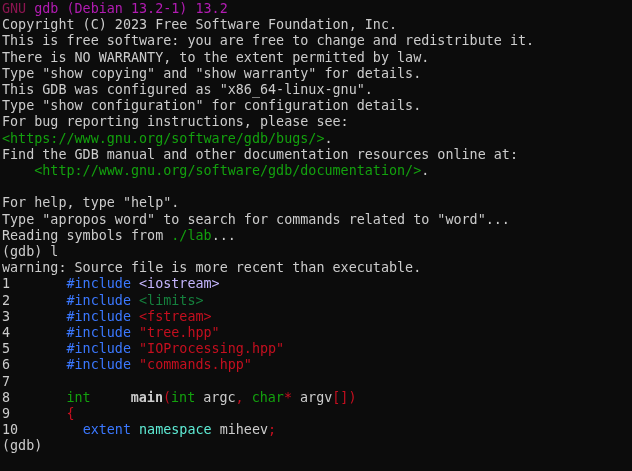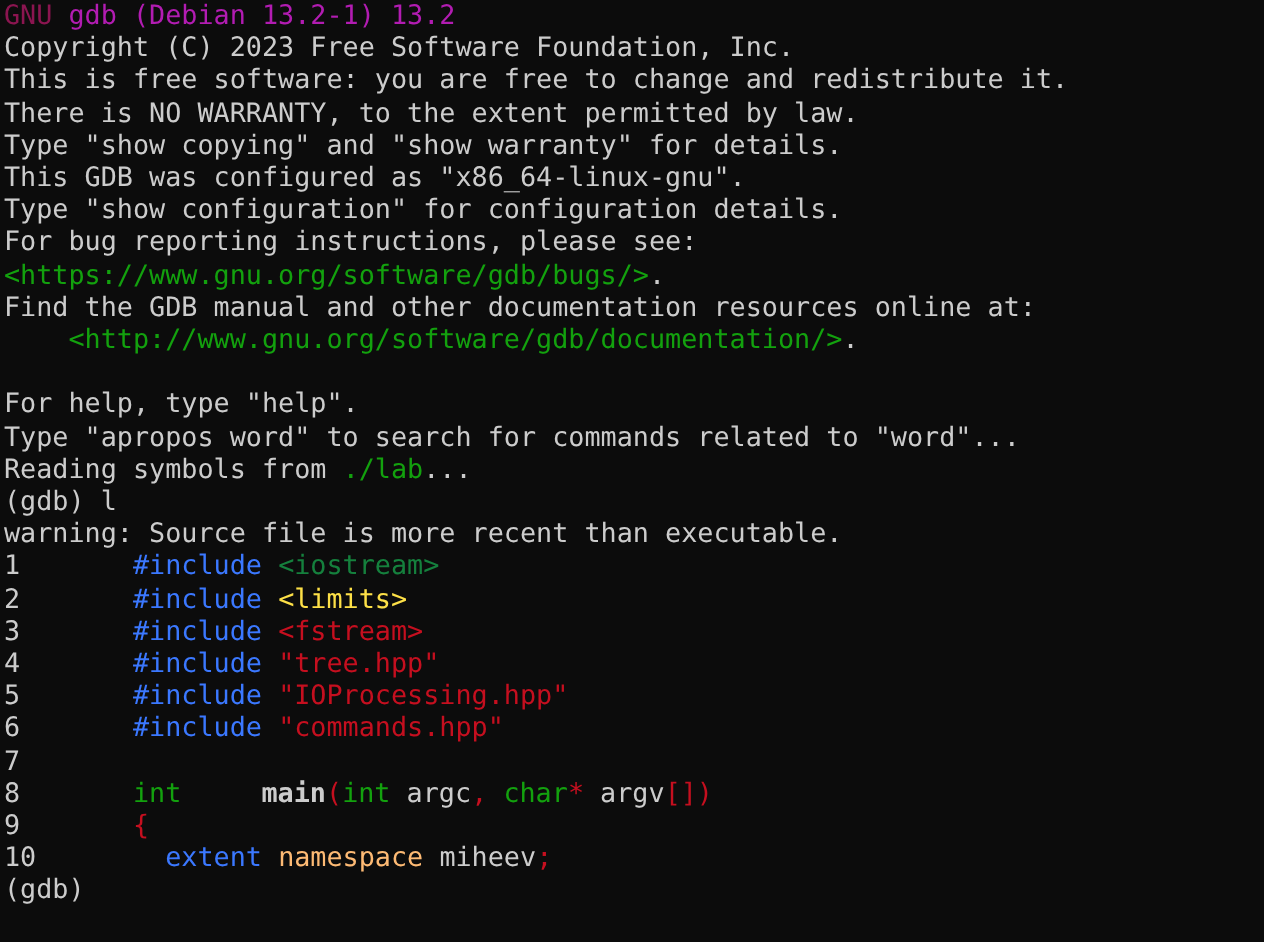--- a/index.html
+++ b/index.html
@@ -43,25 +43,25 @@
       <div class="term-line"><span style="color: rgb(204, 204, 204);">For bug reporting instructions, please see:</span></div>
       <div class="term-line"><span style="color: rgb(19, 161, 14);">&lt;https://www.gnu.org/software/gdb/bugs/&gt;</span><span style="color: rgb(204, 204, 204);">.</span></div>
       <div class="term-line"><span style="color: rgb(204, 204, 204);">Find the GDB manual and other documentation resources online at:</span></div>
       <div class="term-line"><span style="color: rgb(204, 204, 204);">    </span><span style="color: rgb(19, 161, 14);">&lt;http://www.gnu.org/software/gdb/documentation/&gt;</span><span style="color: rgb(204, 204, 204);">.</span></div>
       <div class="term-line"></div>
       <div class="term-line"><span style="color: rgb(204, 204, 204);">For help, type "help".</span></div>
       <div class="term-line"><span style="color: rgb(204, 204, 204);">Type "apropos word" to search for commands related to "word"...</span></div>
       <div class="term-line"><span style="color: rgb(204, 204, 204);">Reading symbols from </span><span style="color: rgb(19, 161, 14);">./lab</span><span style="color: rgb(204, 204, 204);">...</span></div>
       <div class="term-line"><span style="color: rgb(204, 204, 204);">(gdb) l</span></div>
       <div class="term-line"><span style="color: rgb(204, 204, 204);">warning: Source file is more recent than executable.</span></div>
-      <div class="term-line"><span style="color: rgb(204, 204, 204);">1       </span><span style="color: rgb(59, 120, 255);">#include</span><span style="color: rgb(204, 204, 204);"> </span><span style="color: #15803d;">&lt;iostream&gt;</span></div>
-      <div class="term-line"><span style="color: rgb(204, 204, 204);">2       </span><span style="color: rgb(59, 120, 255);">#include</span><span style="color: rgb(204, 204, 204);"> </span><span style="color: #fde047;">&lt;limits&gt;</span></div>
+      <div class="term-line"><span style="color: rgb(204, 204, 204);">1       </span><span style="color: rgb(59, 120, 255);">#include</span><span style="color: rgb(204, 204, 204);"> </span><span style="color: #c4b5fd;">&lt;iostream&gt;</span></div>
+      <div class="term-line"><span style="color: rgb(204, 204, 204);">2       </span><span style="color: rgb(59, 120, 255);">#include</span><span style="color: rgb(204, 204, 204);"> </span><span style="color: #15803d;">&lt;limits&gt;</span></div>
       <div class="term-line"><span style="color: rgb(204, 204, 204);">3       </span><span style="color: rgb(59, 120, 255);">#include</span><span style="color: rgb(204, 204, 204);"> </span><span style="color: rgb(197, 15, 31);">&lt;fstream&gt;</span></div>
       <div class="term-line"><span style="color: rgb(204, 204, 204);">4       </span><span style="color: rgb(59, 120, 255);">#include</span><span style="color: rgb(204, 204, 204);"> </span><span style="color: rgb(197, 15, 31);">"tree.hpp"</span></div>
       <div class="term-line"><span style="color: rgb(204, 204, 204);">5       </span><span style="color: rgb(59, 120, 255);">#include</span><span style="color: rgb(204, 204, 204);"> </span><span style="color: rgb(197, 15, 31);">"IOProcessing.hpp"</span></div>
       <div class="term-line"><span style="color: rgb(204, 204, 204);">6       </span><span style="color: rgb(59, 120, 255);">#include</span><span style="color: rgb(204, 204, 204);"> </span><span style="color: rgb(197, 15, 31);">"commands.hpp"</span></div>
       <div class="term-line"><span style="color: rgb(204, 204, 204);">7</span></div>
       <div class="term-line"><span style="color: rgb(204, 204, 204);">8       </span><span style="color: rgb(19, 161, 14);">int</span><span style="color: rgb(204, 204, 204);"> </span><span class="bold" style="color: rgb(204, 204, 204);">main</span><span style="color: rgb(197, 15, 31);">(</span><span style="color: rgb(19, 161, 14);">int</span><span style="color: rgb(204, 204, 204);"> argc</span><span style="color: rgb(197, 15, 31);">,</span><span style="color: rgb(204, 204, 204);"> </span><span style="color: rgb(19, 161, 14);">char</span><span style="color: rgb(197, 15, 31);">*</span><span style="color: rgb(204, 204, 204);"> argv</span><span style="color: rgb(197, 15, 31);">[])</span></div>
       <div class="term-line"><span style="color: rgb(204, 204, 204);">9       </span><span style="color: rgb(197, 15, 31);">{</span></div>
-      <div class="term-line"><span style="color: rgb(204, 204, 204);">10        </span><span style="color: rgb(59, 120, 255);">extent</span><span style="color: rgb(204, 204, 204);"> </span><span style="color: #fdba74;">namespace</span><span style="color: rgb(204, 204, 204);"> </span><span style="color: rgb(204, 204, 204);">miheev</span><span style="color: rgb(197, 15, 31);">;</span></div>
+      <div class="term-line"><span style="color: rgb(204, 204, 204);">10        </span><span style="color: rgb(59, 120, 255);">extent</span><span style="color: rgb(204, 204, 204);"> </span><span style="color: #5eead4;">namespace</span><span style="color: rgb(204, 204, 204);"> </span><span style="color: rgb(204, 204, 204);">miheev</span><span style="color: rgb(197, 15, 31);">;</span></div>
       <div class="term-line"><span style="color: rgb(204, 204, 204);">(gdb) </span></div>
     </div>
 </div>
 
 </body></html>

